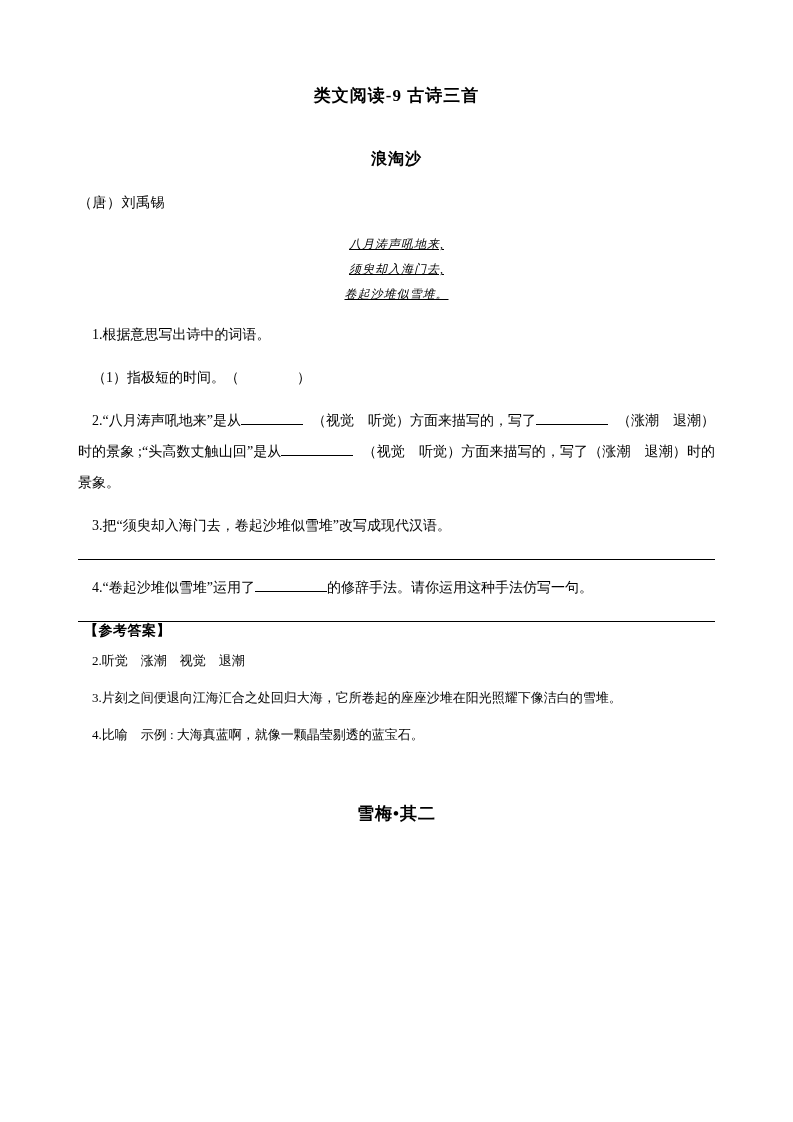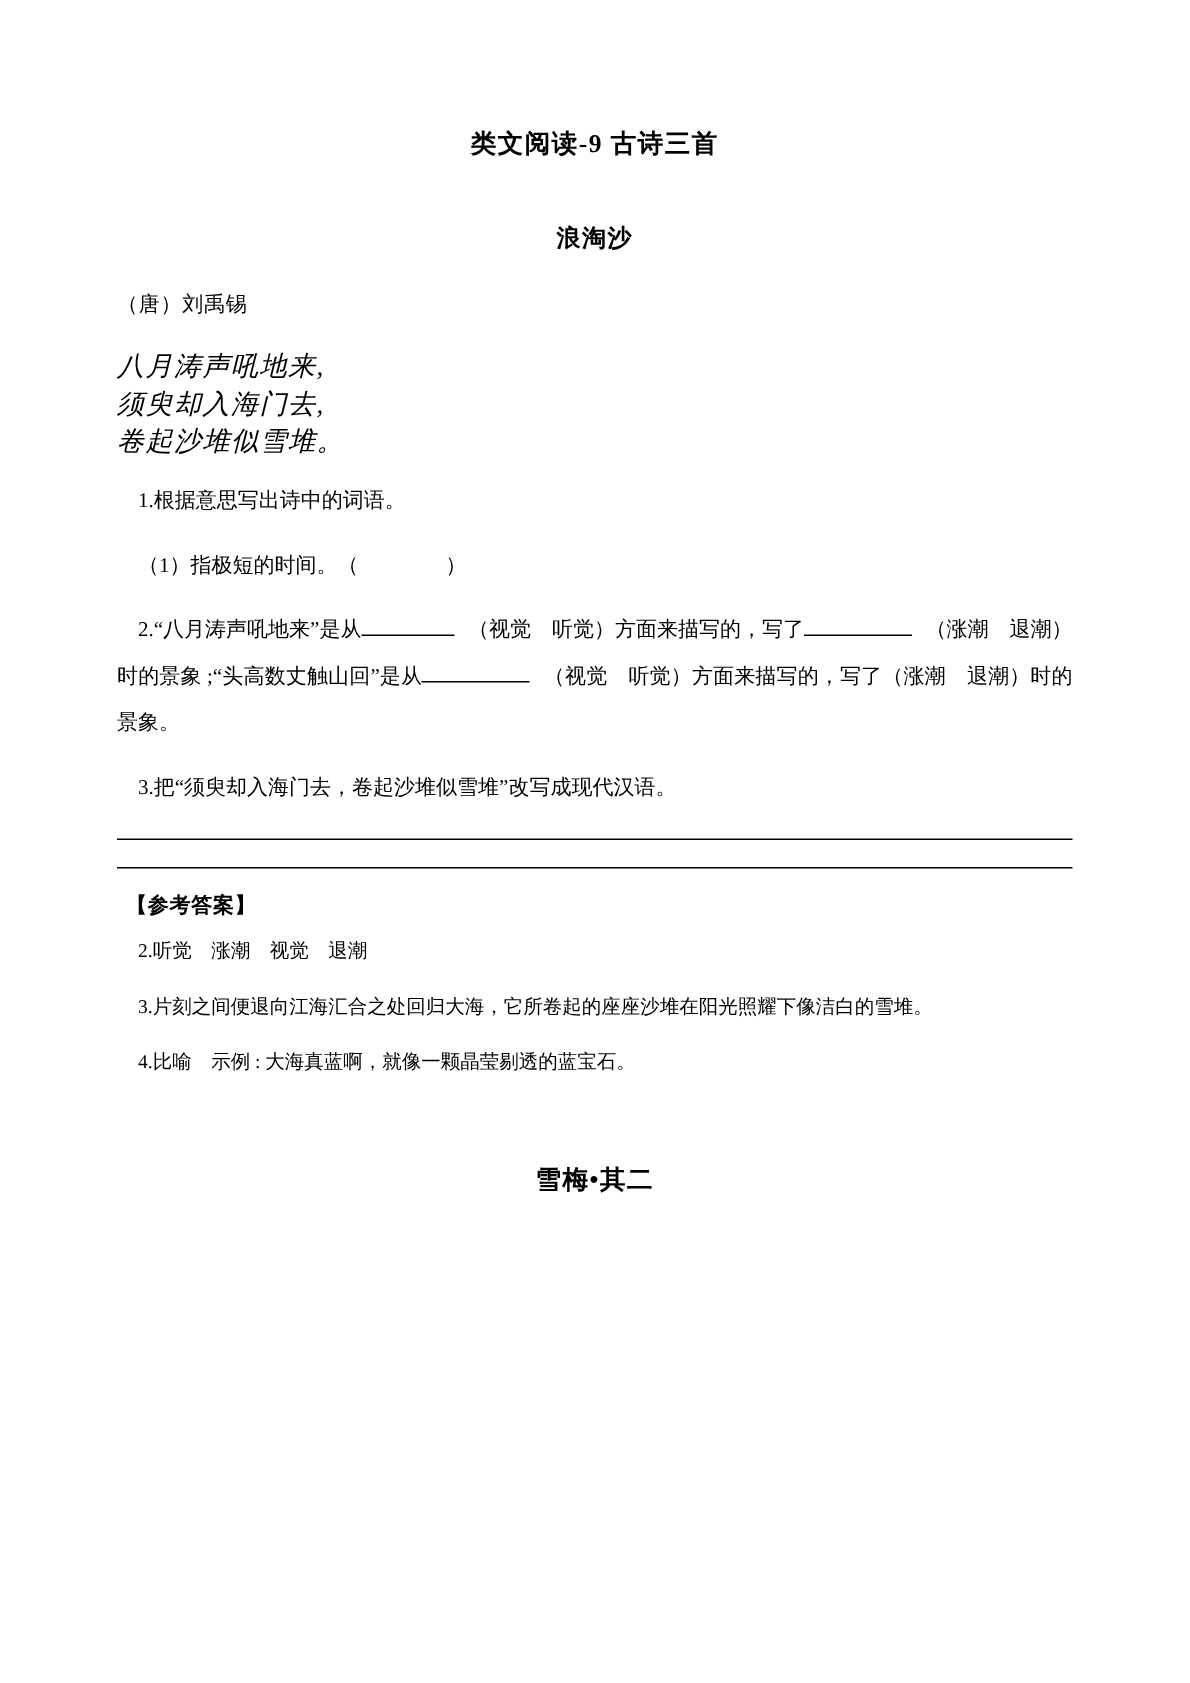--- a/index.html
+++ b/index.html
@@ -37,25 +37,27 @@
     letter-spacing: 1px;
   }
   .poem-author {
     text-align: left;
     font-size: 14px;
     margin-top: 24px;
     letter-spacing: 0.5px;
   }
   .poem-body {
     margin-top: 20px;
+    text-align: center;
     font-family: "Liberation Serif", "DejaVu Serif", serif;
     font-style: italic;
-    font-size: 18px;
+    font-size: 12px;
     line-height: 25px;
     letter-spacing: 1px;
+    text-decoration: underline;
   }
   .poem-line {
     display: block;
   }
   .q {
     font-size: 14px;
     line-height: 31px;
     margin-top: 12px;
     text-indent: 0;
   }
@@ -86,21 +88,20 @@
   }
   .answer-rule {
     border: none;
     border-top: 1px solid #000;
     margin: 18px 0 0 0;
     width: 100%;
   }
   .answers-head {
     font-size: 14px;
     font-weight: bold;
-    margin-top: 16px;
     padding-left: 6px;
     letter-spacing: 0.5px;
   }
   .a {
     font-size: 13px;
     line-height: 30px;
     margin-top: 6px;
     padding-left: 14px;
   }
   .a.flow {
@@ -141,20 +142,23 @@
   </div>
 
 
   <div class="q flow">
     <span>2.“八月涛声吼地来”是从</span><span class="blank-s"></span><span class="sp1"></span><span>（视觉　听觉）方面来描写的，写了</span><span class="blank-m"></span><span class="sp1"></span><span>（涨潮　退潮）时的景象 ;“头高数丈触山回”是从</span><span class="blank-m"></span><span class="sp1"></span><span>（视觉　听觉）方面来描写的，写了（涨潮　退潮）时的景象。</span>
   </div>
 
   <div class="q indent">3.把“须臾却入海门去，卷起沙堆似雪堆”改写成现代汉语。</div>
   <hr class="answer-rule">
 
+  <div class="q flow">
+    <span>4.“卷起沙堆似雪堆”运用了</span><span class="blank-m"></span><span>的修辞手法。请你运用这种手法仿写一句。</span>
+  </div>
   <hr class="answer-rule">
 
   <div class="answers-head">【参考答案】</div>
 
   <div class="a">2.听觉　涨潮　视觉　退潮</div>
   <div class="a flow">3.片刻之间便退向江海汇合之处回归大海，它所卷起的座座沙堆在阳光照耀下像洁白的雪堆。</div>
   <div class="a">4.比喻　示例 : 大海真蓝啊，就像一颗晶莹剔透的蓝宝石。</div>
 
   <div class="next-title">雪梅•其二</div>
 

